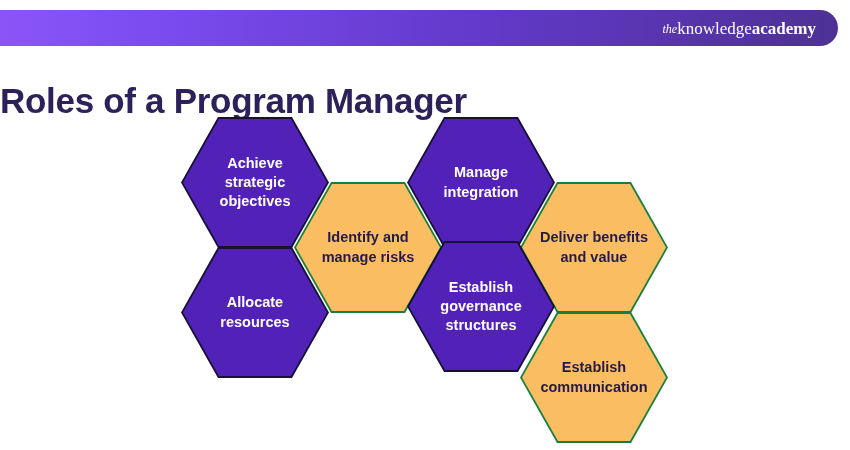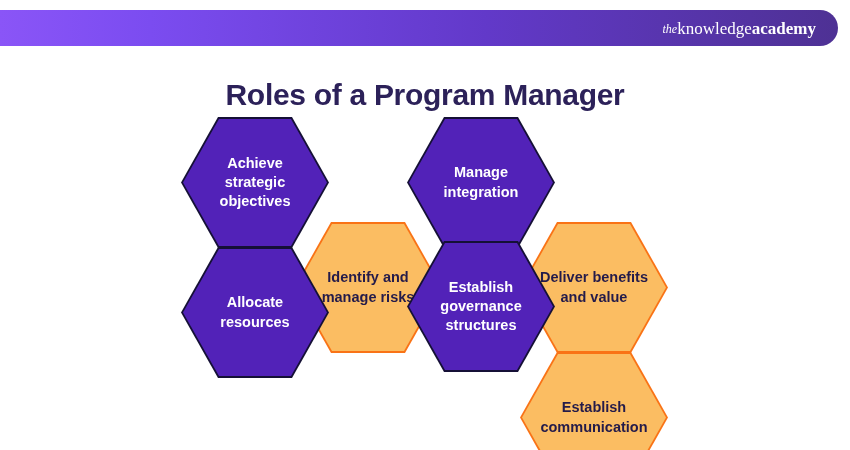--- a/index.html
+++ b/index.html
@@ -49,23 +49,22 @@
   #brand-logo .b-academy {
     font-weight: 700;
   }
 
   
   #page-title {
     position: absolute;
     left: 0;
     top: 58px;
     width: 850px;
-    text-align: center;
     color: #2c2159;
-    font-size: 30px;
+    font-size: 35px;
     font-weight: 700;
     letter-spacing: -0.3px;
   }
 
   
   #hex-diagram {
     position: absolute;
     left: 0;
     top: 0;
     width: 676px;
@@ -99,21 +98,21 @@
     font-size: 14.5px;
     font-weight: 700;
     line-height: 1.33;
     padding: 0 17px;
     box-sizing: border-box;
   }
   .hex.purple { background: #151036; }
   .hex.purple .hex-inner { background: #5222b8; }
   .hex.purple .hex-label { color: #ffffff; }
 
-  .hex.orange { background: #f97316; margin-top: 40px; }
+  .hex.orange { background: #15803d; }
   .hex.orange .hex-inner { background: #fbbd62; }
   .hex.orange .hex-label { color: #241b4a; }
 </style>
 </head>
 <body>
 
 <div id="header-bar">
   <div id="brand-logo">
     <span class="b-the">the</span><span class="b-knowledge">knowledge</span><span class="b-academy">academy</span>
   </div>

